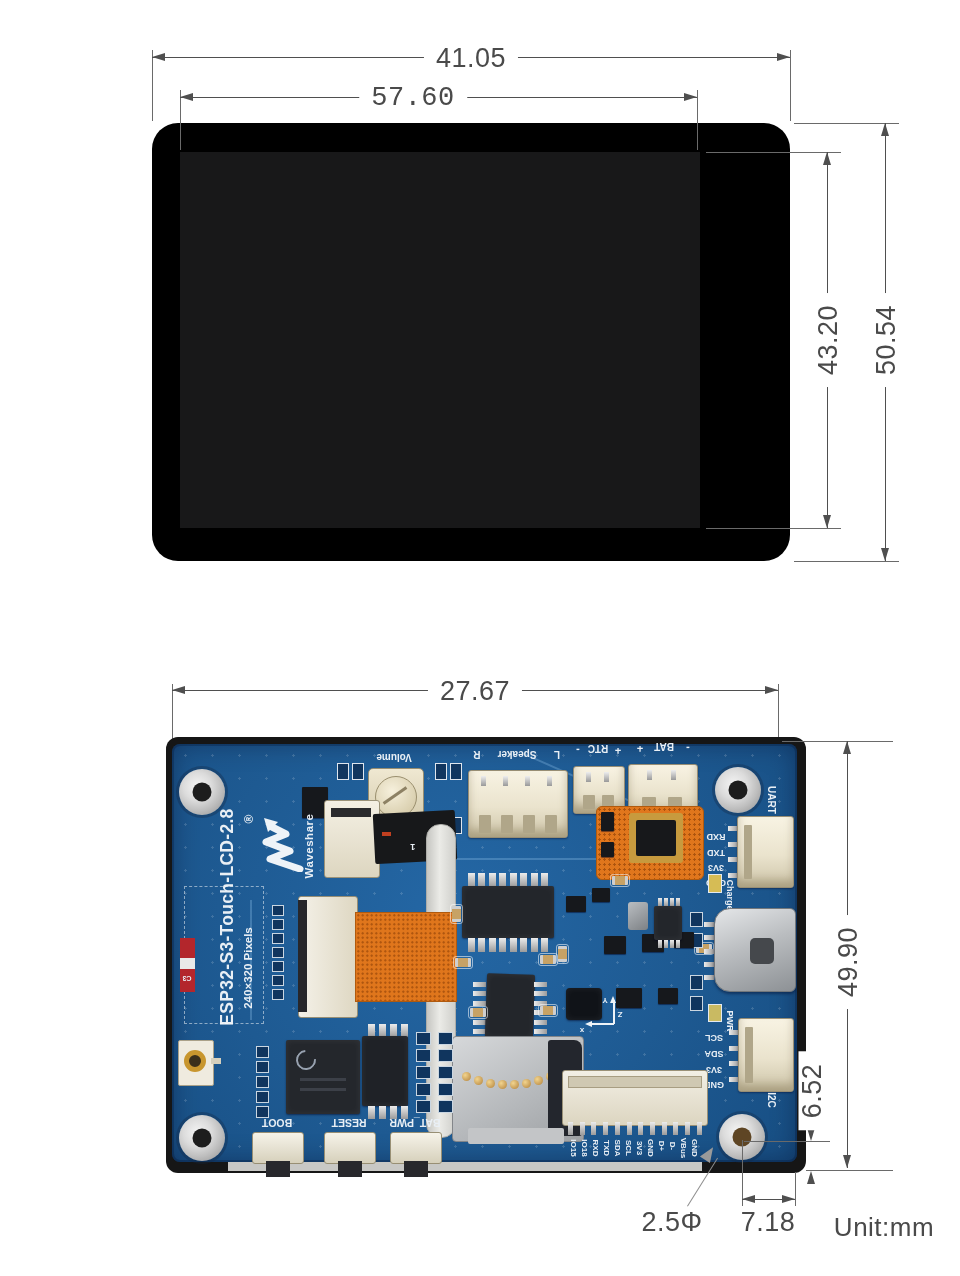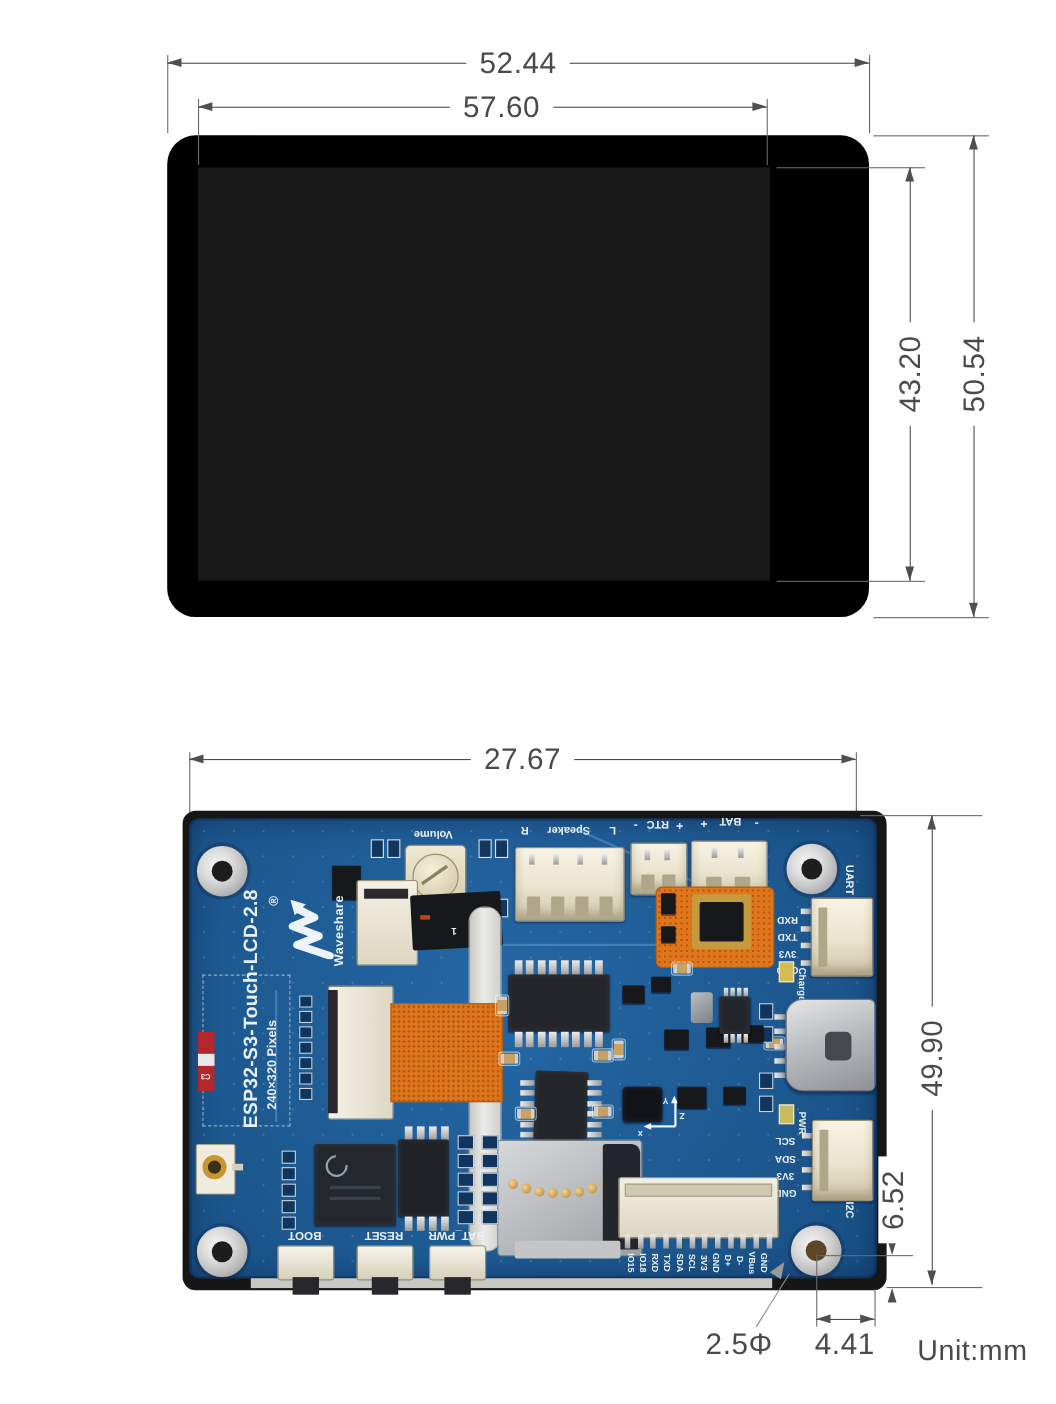--- a/index.html
+++ b/index.html
@@ -49,28 +49,28 @@
 <body>
 
 <div class="abs" style="left:152px;top:123px;width:638px;height:438px;background:#000;border-radius:26px;"></div>
 <div class="abs" style="left:180px;top:152px;width:520px;height:376px;background:#181819;"></div>
 
 <div class="ext-v" style="left:152px;top:50px;height:71px;"></div>
 <div class="ext-v" style="left:790px;top:50px;height:71px;"></div>
 <div class="dl-h" style="left:152px;top:57px;width:638px;"></div>
 <div class="tr l" style="left:152px;top:53px;"></div>
 <div class="tr r" style="left:777px;top:53px;"></div>
-<div class="dimtext" style="left:471px;top:58px;">52.44</div>
+<div class="dimtext" style="left:471px;top:58px;">41.05</div>
 
 <div class="ext-v" style="left:180px;top:90px;height:60px;"></div>
 <div class="ext-v" style="left:697px;top:90px;height:60px;"></div>
 <div class="dl-h" style="left:180px;top:97px;width:517px;"></div>
 <div class="tr l" style="left:180px;top:93px;"></div>
 <div class="tr r" style="left:684px;top:93px;"></div>
-<div class="dimtext" style="left:456px;top:98px;">57.60</div>
+<div class="dimtext" style="left:413px;top:98px;font-family:Liberation Mono, monospace;">57.60</div>
 
 <div class="ext-h" style="left:706px;top:152px;width:135px;"></div>
 <div class="ext-h" style="left:706px;top:528px;width:135px;"></div>
 <div class="dl-v" style="left:827px;top:152px;height:376px;"></div>
 <div class="tr u" style="left:823px;top:152px;"></div>
 <div class="tr d" style="left:823px;top:515px;"></div>
 <div class="dimtext v" style="left:828px;top:340px;">43.20</div>
 
 <div class="ext-h" style="left:794px;top:123px;width:105px;"></div>
 <div class="ext-h" style="left:794px;top:561px;width:105px;"></div>
@@ -437,19 +437,19 @@
 <div class="ext-h" style="left:744px;top:1141px;width:86px;"></div>
 <div class="tr d" style="left:807px;top:1128px;"></div>
 <div class="tr u" style="left:807px;top:1171px;"></div>
 <div class="dimtext v" style="left:812px;top:1091px;">6.52</div>
 
 <div class="ext-v" style="left:742px;top:1140px;height:66px;"></div>
 <div class="ext-v" style="left:795px;top:1172px;height:34px;"></div>
 <div class="dl-h" style="left:742px;top:1199px;width:53px;"></div>
 <div class="tr l" style="left:742px;top:1195px;"></div>
 <div class="tr r" style="left:782px;top:1195px;"></div>
-<div class="dimtext" style="left:768px;top:1222px;background:none;">4.41</div>
+<div class="dimtext" style="left:768px;top:1222px;background:none;">7.18</div>
 
 <div class="abs" style="left:687px;top:1206px;width:57px;border-top:1.5px solid #8e8e8e;transform-origin:0 0;transform:rotate(-58deg);"></div>
 <div class="abs" style="left:703px;top:1146px;width:0;height:0;border-left:6px solid transparent;border-right:6px solid transparent;border-bottom:15px solid #9a9a9a;transform:rotate(33deg);"></div>
 <div class="dimtext" style="left:672px;top:1222px;background:none;">2.5Φ</div>
 
 <div class="dimtext" style="left:884px;top:1227px;background:none;font-size:26px;">Unit:mm</div>
 
 </body></html>

